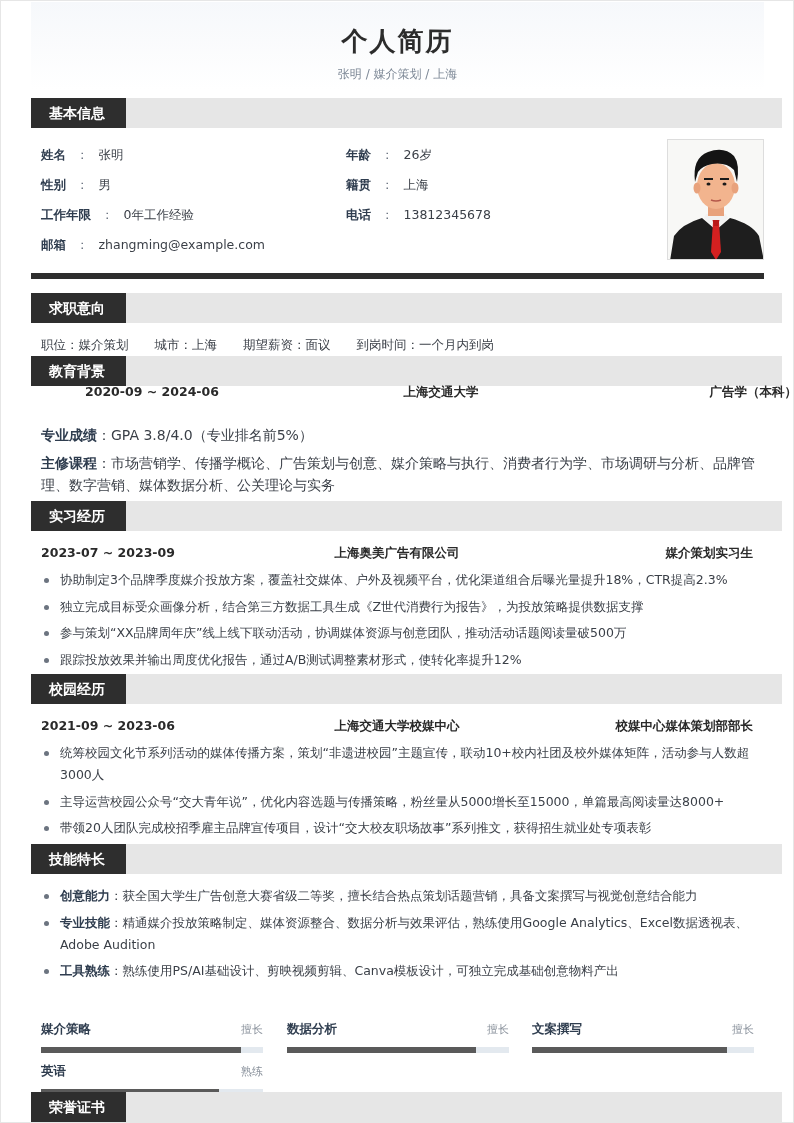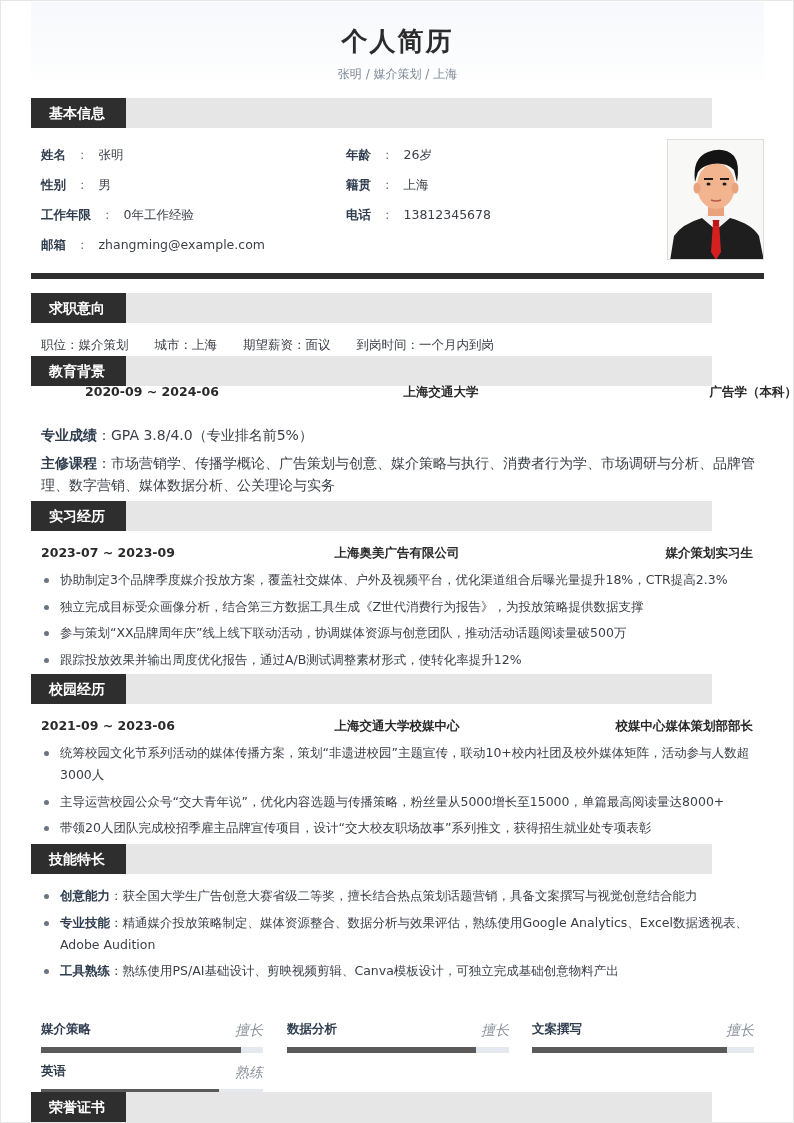--- a/index.html
+++ b/index.html
@@ -3,21 +3,21 @@
 <meta charset="utf-8">
 <style>
   * { box-sizing: border-box; margin: 0; padding: 0; }
   html, body { width: 794px; height: 1123px; overflow: hidden; background: #ffffff; }
   body { font-family: "DejaVu Sans", "Liberation Sans", sans-serif; color: #3a3f47; font-size: 13px; position: relative; }
   .page-frame { position: absolute; left: 0; top: 0; width: 794px; height: 1123px; border: 1px solid #e6e6e6; }
   .header { position: absolute; left: 31px; top: 2px; width: 733px; height: 88px; background: linear-gradient(#f6f8fb, #ffffff); text-align: center; }
   .header-title { position: absolute; left: 0; right: 0; top: 22px; font-size: 26px; font-weight: bold; color: #2c2c2c; letter-spacing: 2px; }
   .header-sub { position: absolute; left: 0; right: 0; top: 64px; font-size: 12px; color: #7d8896; }
 
-  .sec { position: absolute; left: 31px; width: 681px; height: 30px; background: #e6e6e6; }
+  .sec { position: absolute; left: 31px; width: 751px; height: 30px; background: #e6e6e6; }
   .sec-title { position: absolute; left: 0; top: 0; height: 30px; width: 95px; background: #2e2e2e; color: #ffffff; font-weight: bold; font-size: 14px; line-height: 30px; padding-left: 18px; }
 
   .row { position: absolute; font-size: 12.5px; color: #3a3f47; white-space: nowrap; }
   .lbl { font-weight: bold; color: #2f3d4f; }
   .colon { color: #6b7380; margin: 0 10px 0 10px; }
 
   .photo { position: absolute; left: 667px; top: 139px; width: 97px; height: 121px; border: 1px solid #dddddd; background: #fafafa; overflow: hidden; }
   .thick-rule { position: absolute; left: 31px; top: 273px; width: 733px; height: 6px; background: #2e2e2e; }
 
   .intent { position: absolute; left: 41px; top: 337px; font-size: 12.5px; color: #3a3f47; white-space: nowrap; }
@@ -31,21 +31,21 @@
   .para { position: absolute; left: 41px; width: 714px; font-size: 14px; line-height: 22px; color: #3a3f47; }
   .para .lbl { color: #2f3d4f; }
 
   .blist { position: absolute; left: 41px; width: 714px; list-style: none; font-size: 12.5px; color: #3a3f47; }
   .blist li { position: relative; padding-left: 19px; line-height: 22px; margin-bottom: 4.5px; }
   .blist li::before { content: ""; position: absolute; left: 3px; top: 9px; width: 5px; height: 5px; border-radius: 50%; background: #6c7480; }
   .blist li .lbl { color: #2f3d4f; }
 
   .skill { position: absolute; width: 222px; height: 34px; }
   .skill .name { position: absolute; left: 0; top: 0; font-weight: bold; font-size: 12.5px; color: #2f3d4f; }
-  .skill .level { position: absolute; right: 0; top: 1px; font-size: 14px; color: #8a929c; font-style: italic; }
+  .skill .level { position: absolute; right: 0; top: 1px; font-size: 11px; color: #8a929c; }
   .skill .track { position: absolute; left: 0; top: 26px; width: 222px; height: 6px; background: #e3e9ef; }
   .skill .fill { position: absolute; left: 0; top: 0; height: 6px; background: #5a5a5a; }
 </style>
 </head>
 <body>
 
 <div class="page-frame"></div>
 
 <div class="header">
   <div class="header-title">个人简历</div>

